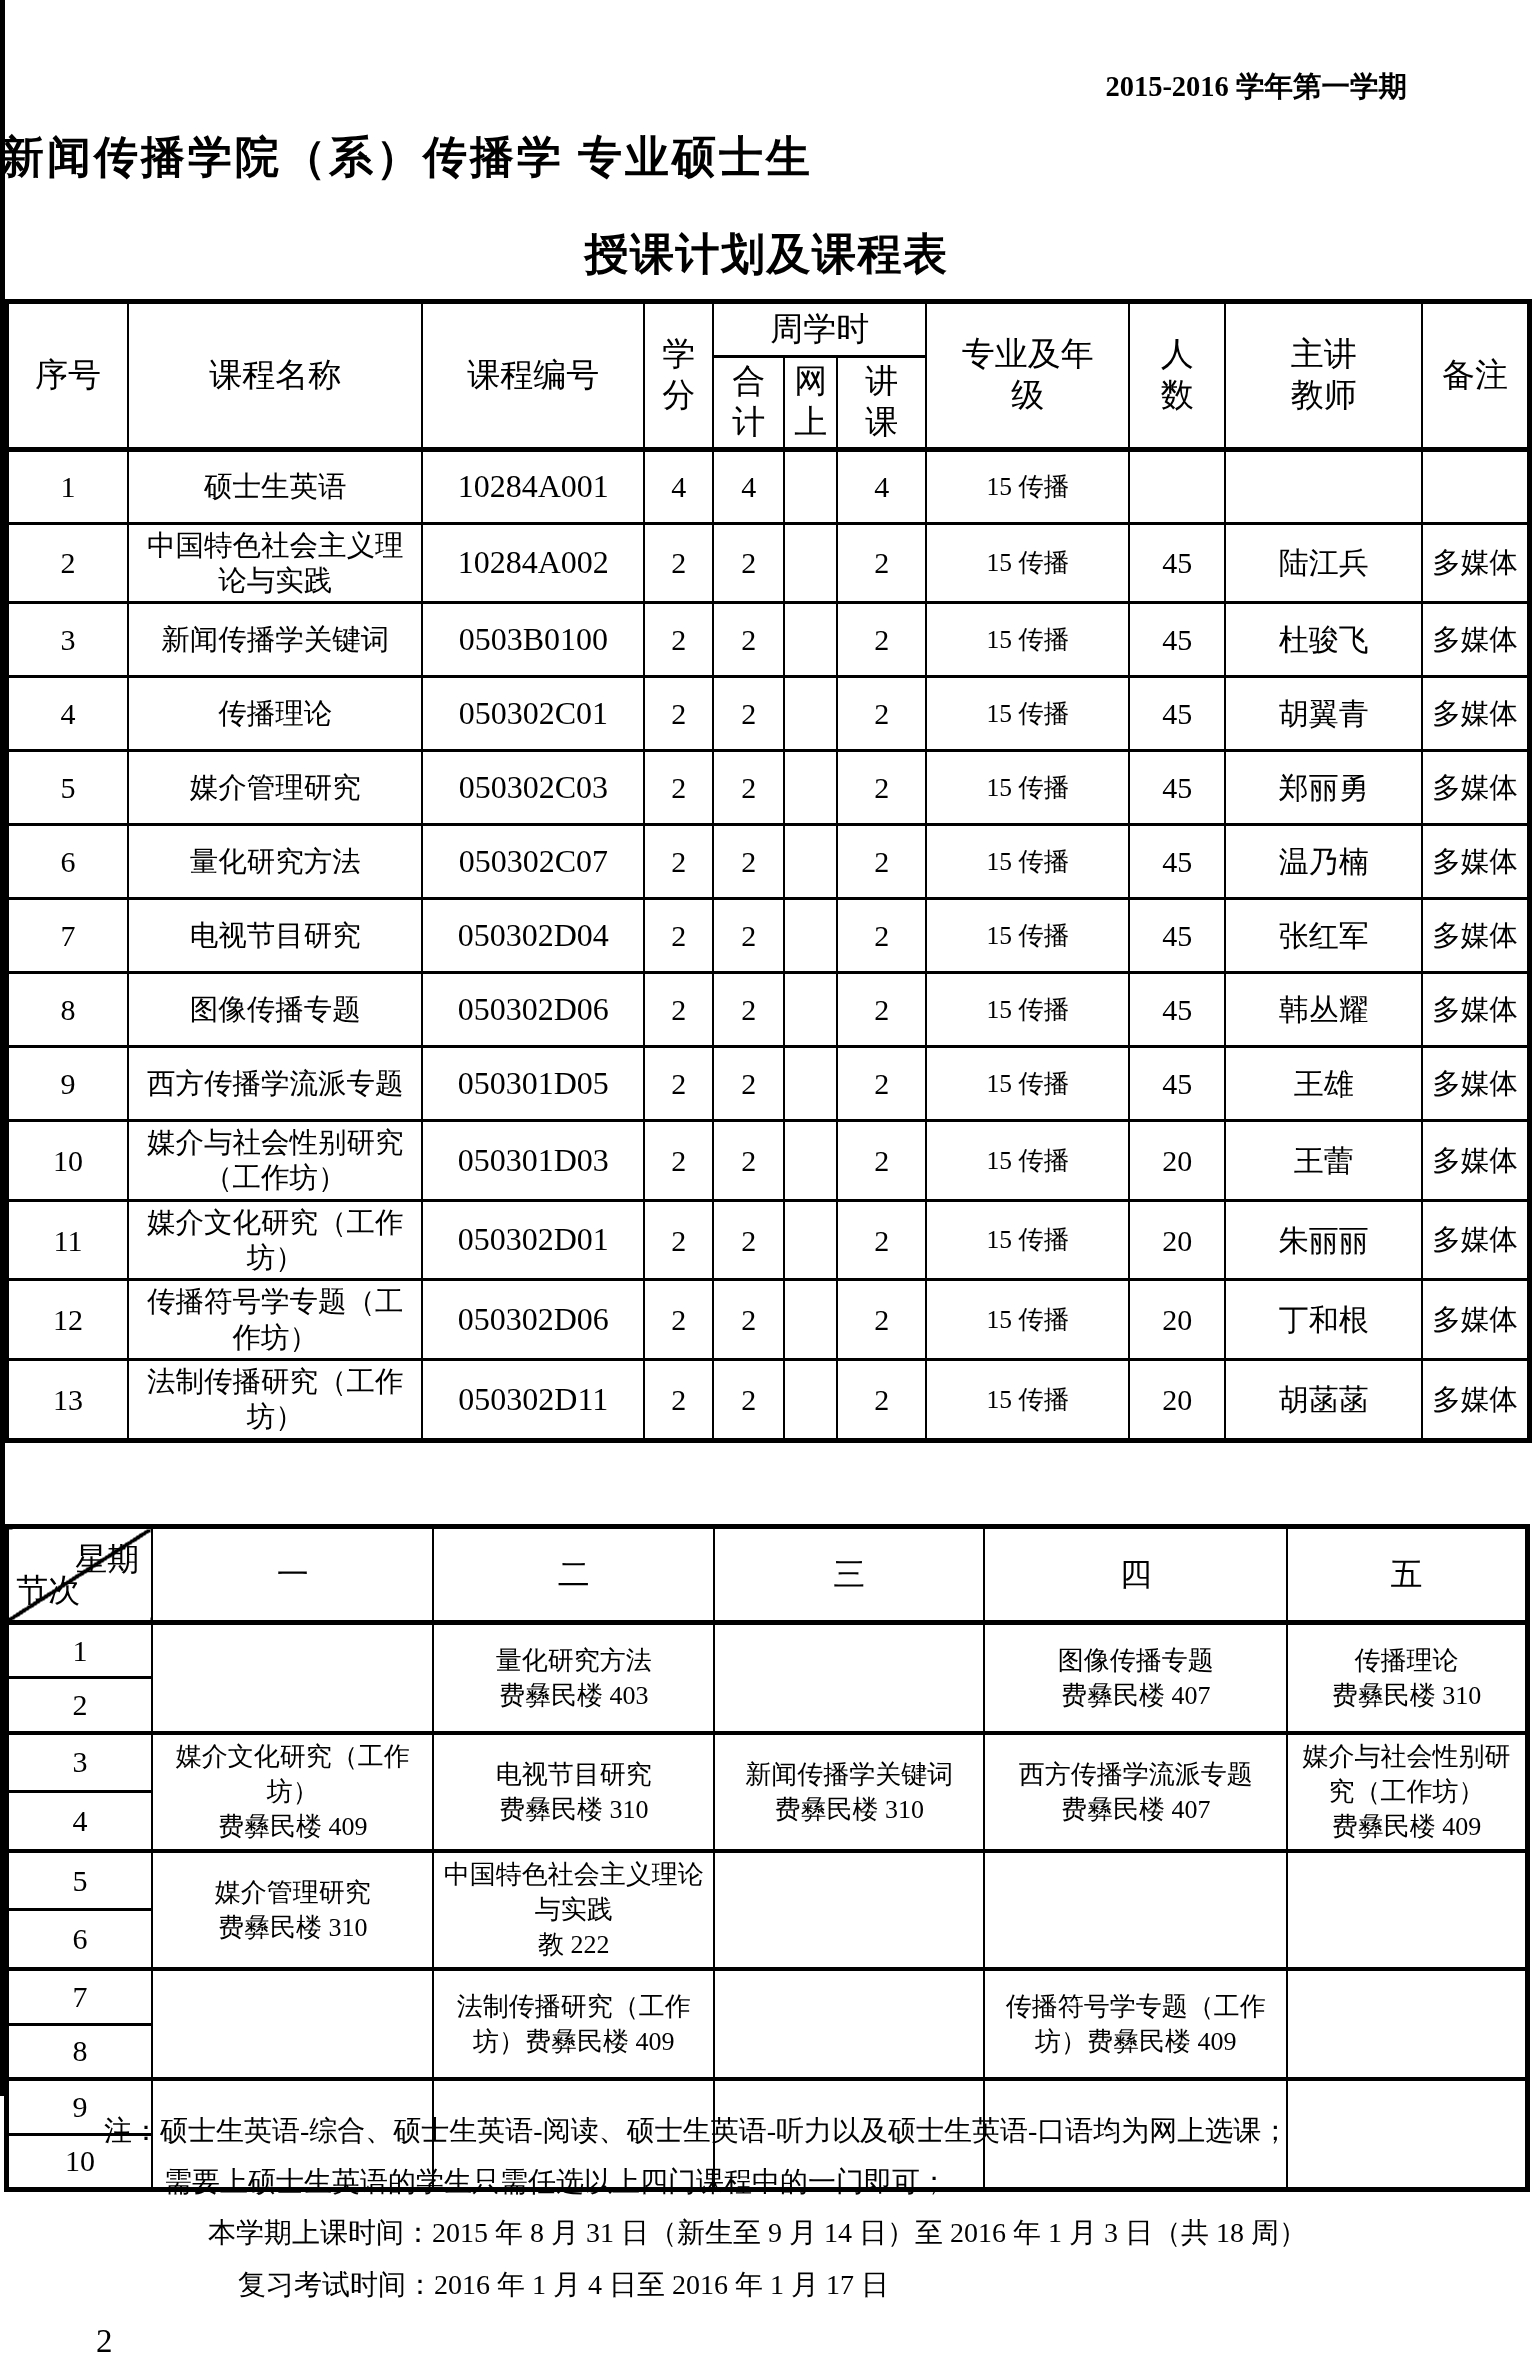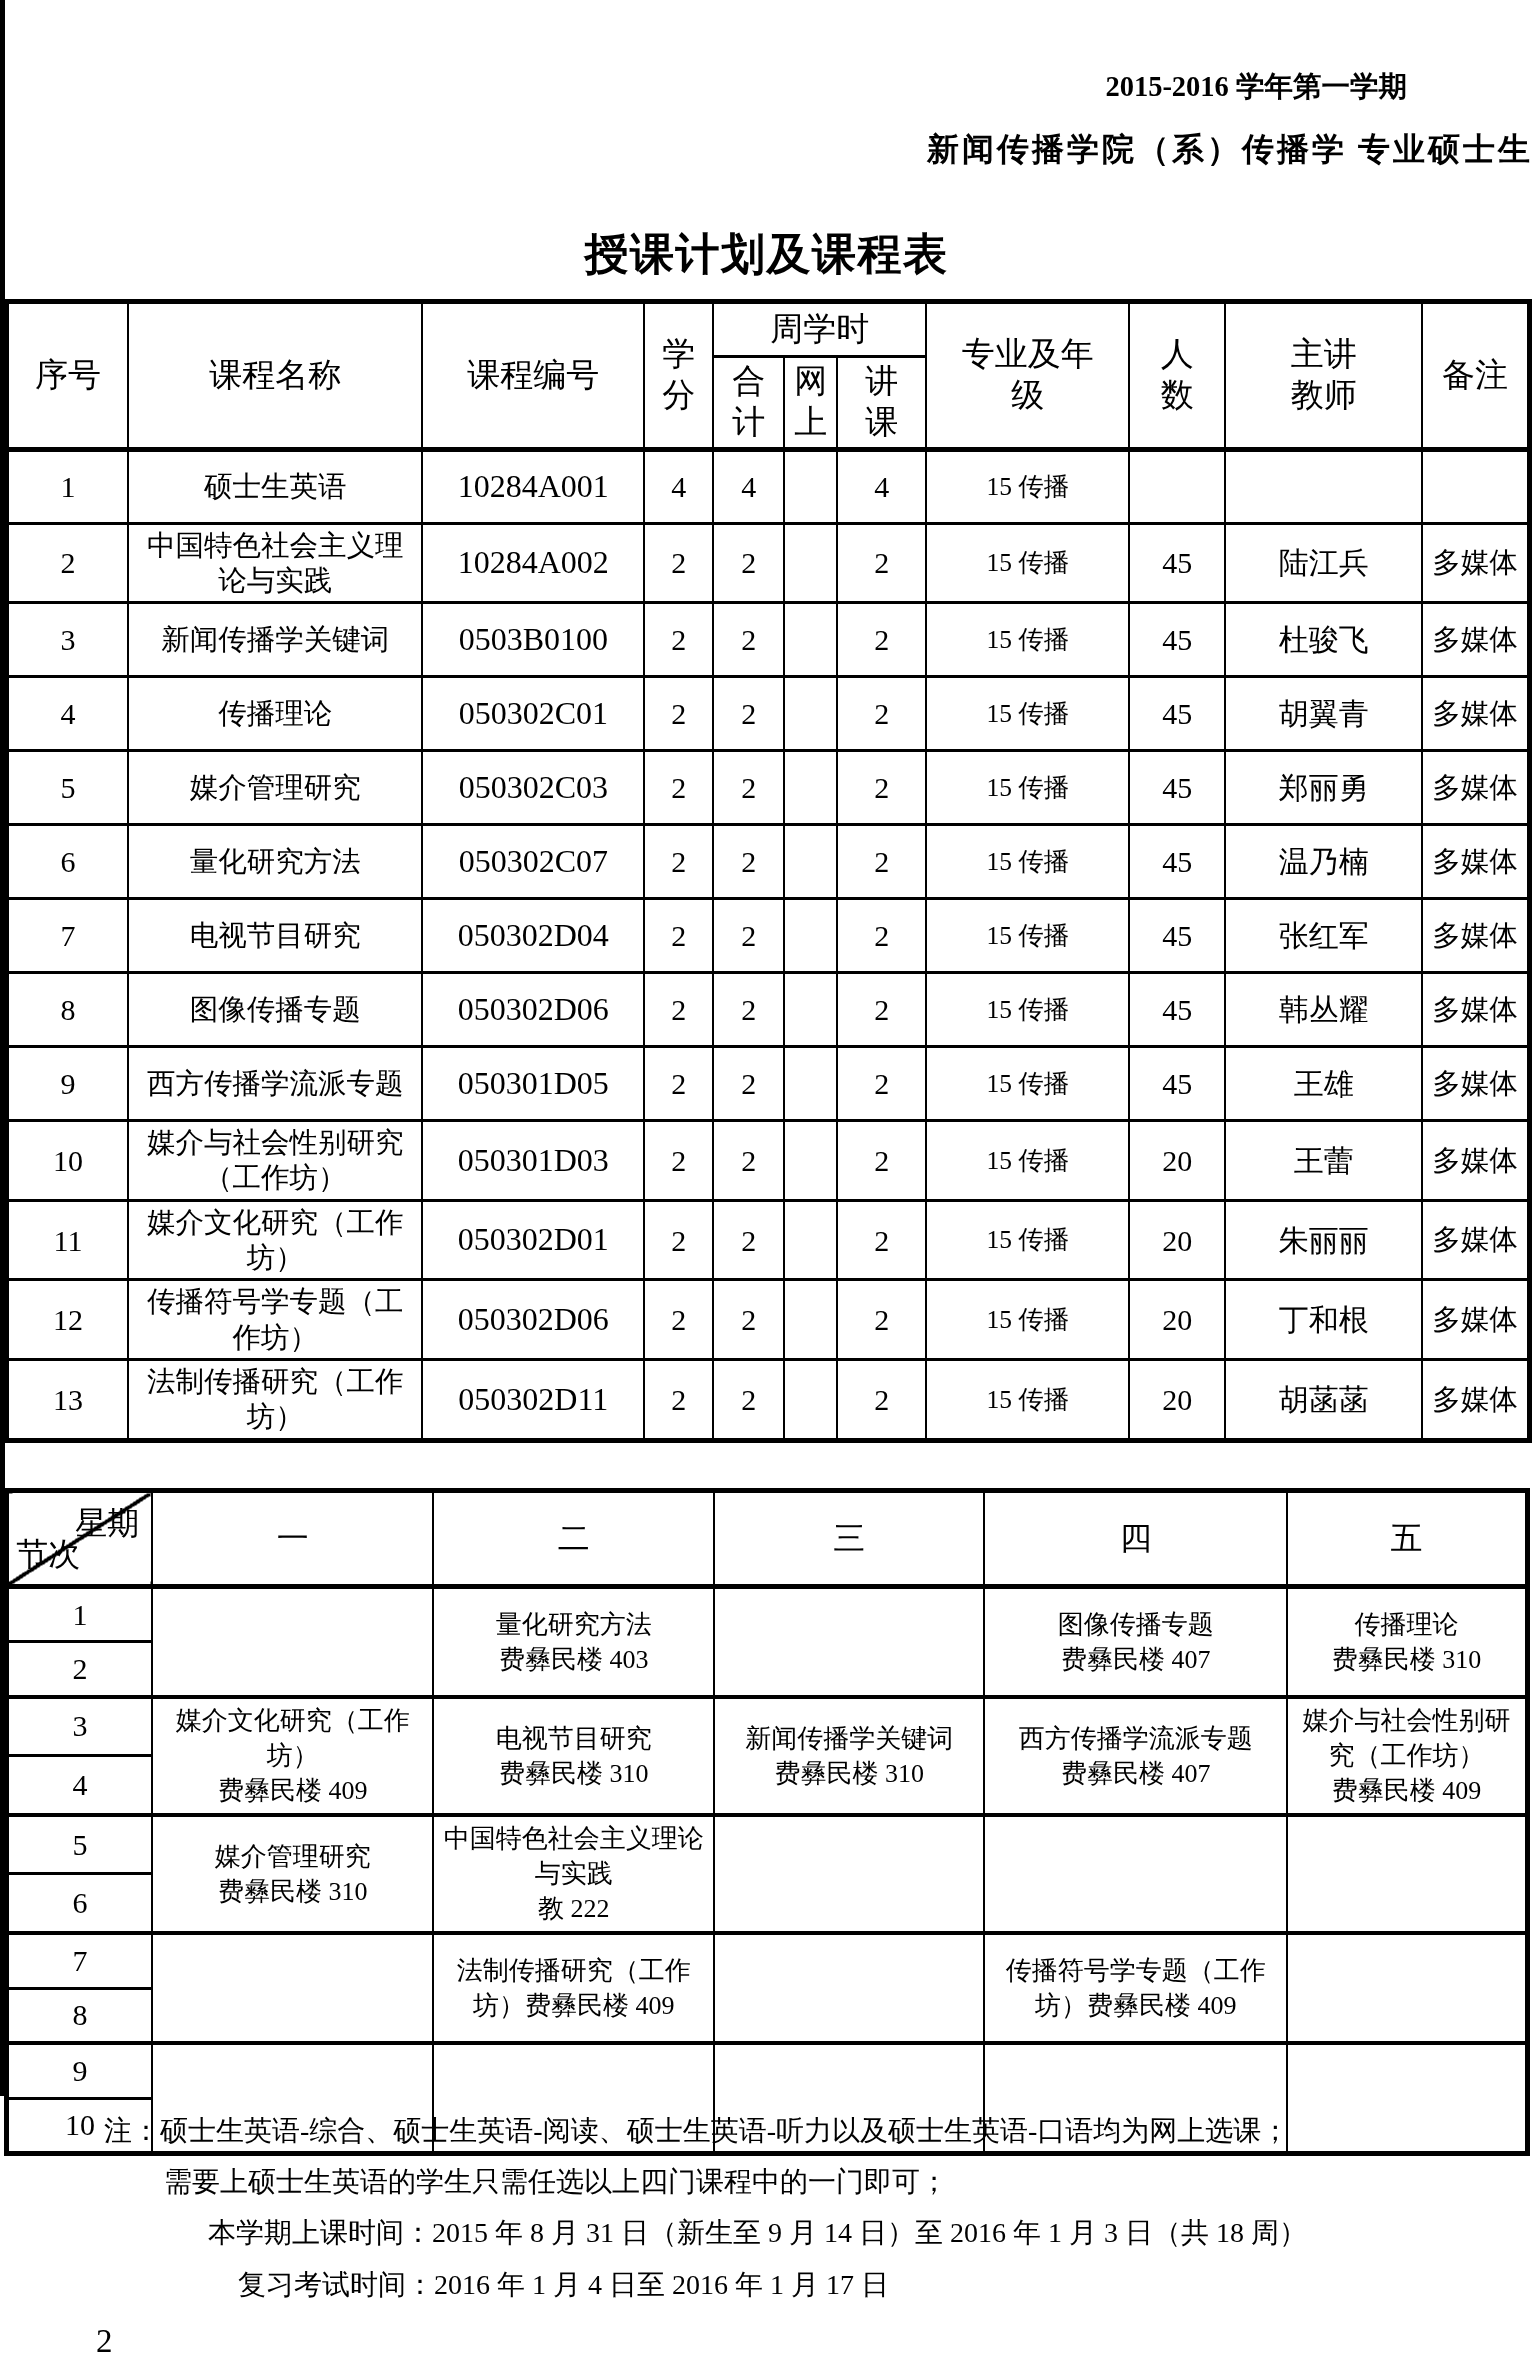--- a/index.html
+++ b/index.html
@@ -4,26 +4,26 @@
 <style>
   * { box-sizing: border-box; margin: 0; padding: 0; }
   body { margin: 0; background: #ffffff; }
   .page {
     position: relative; width: 1533px; height: 2377px; background: #ffffff;
     font-family: "Liberation Serif", "DejaVu Serif", serif; color: #000;
     overflow: hidden;
   }
   .edge-strip { position: absolute; left: 0; top: 0; width: 5.3px; height: 2096px; background: #000; }
   .semester { position: absolute; top: 68px; right: 126px; font-size: 28.5px; font-weight: bold; }
-  .doc-title { position: absolute; top: 128px; left: 0; width: 100%; text-align: right; font-size: 32px; font-weight: bold; letter-spacing: 3px; }
+  .doc-title { position: absolute; top: 128px; left: 0; width: 100%; text-align: left; font-size: 44px; font-weight: bold; letter-spacing: 3px; }
   .doc-subtitle { position: absolute; top: 225px; left: 0; width: 100%; text-align: center; font-size: 44px; font-weight: bold; letter-spacing: 1.5px; }
 
   table { border-collapse: collapse; table-layout: fixed; position: absolute; left: 3.8px; background: #fff; }
   .t1 { top: 299px; width: 1522px; border: 5.3px solid #000; }
-  .t2 { top: 1488px; width: 1521px; border: 5.3px solid #000; }
+  .t2 { top: 1524px; width: 1521px; border: 5.3px solid #000; }
   .t1 th, .t1 td, .t2 th, .t2 td {
     border: 3px solid #000; border-left-width: 2.3px; border-right-width: 2.3px;
     text-align: center; vertical-align: middle; font-weight: normal;
     padding: 3px 7.5px; overflow: hidden;
   }
   .t1 thead tr.hr1 { height: 45px; }
   .t1 thead tr.hr2 { height: 84px; }
   .t1 thead th { font-size: 33px; }
   .t1 tbody tr { height: 74px; }
   .t1 tbody td { font-size: 28.5px; line-height: 1.24; }

